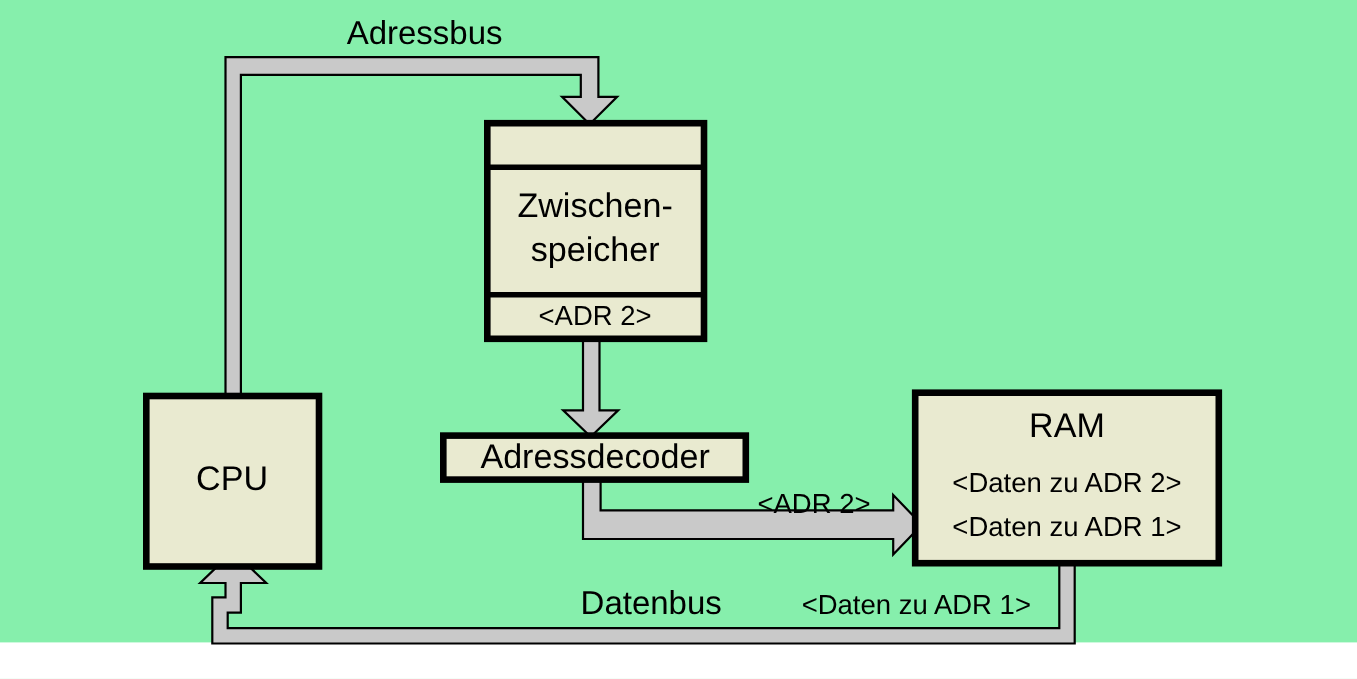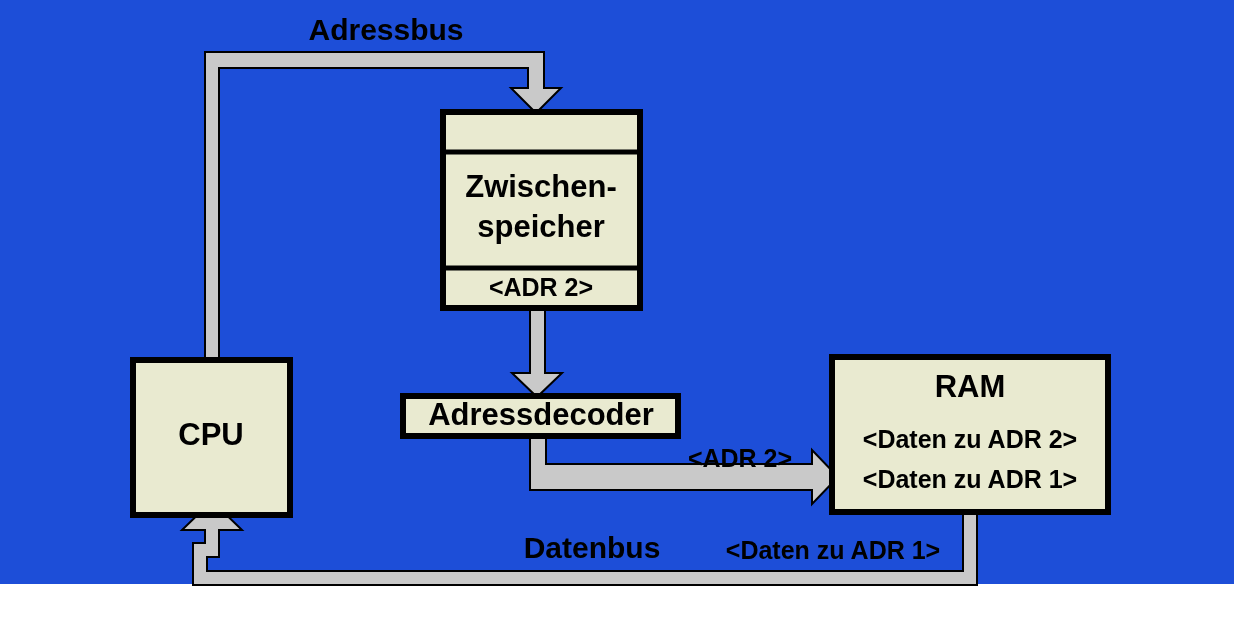--- a/index.html
+++ b/index.html
@@ -10,22 +10,21 @@
   body {
     width: 1234px;
     height: 617px;
     font-family: "Liberation Sans", sans-serif;
     overflow: hidden;
   }
   #diagram-root {
     position: relative;
     width: 1234px;
     height: 584px;
-    background: #1d4ed8;
-    font-weight: bold;
+    background: #86efac;
   }
   svg.diagram {
     display: block;
     width: 1234px;
     height: 617px;
   }
   .box-fill   { fill: #e9ead0; }
   .box-stroke { stroke: #000000; }
   .bus-shape  { fill: #c9c9c9; stroke: #000000; stroke-width: 2; stroke-linejoin: miter; }
   text {

